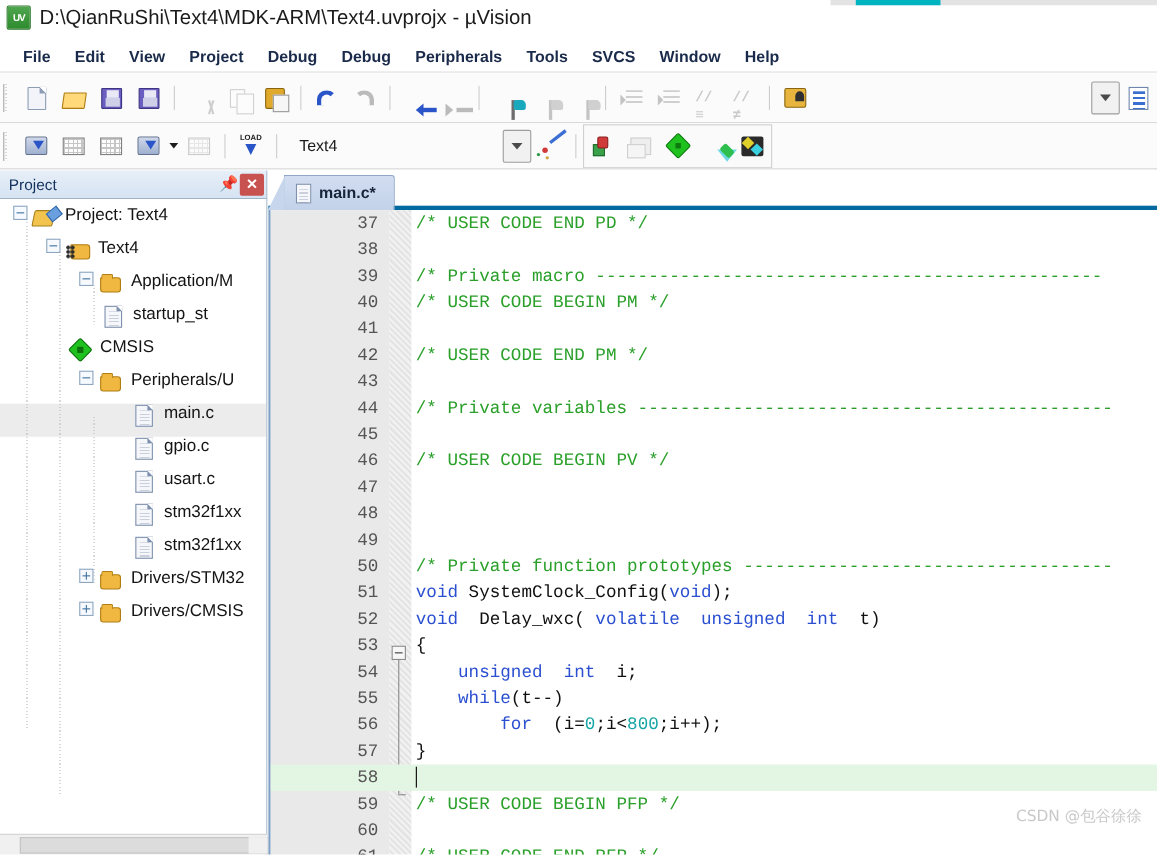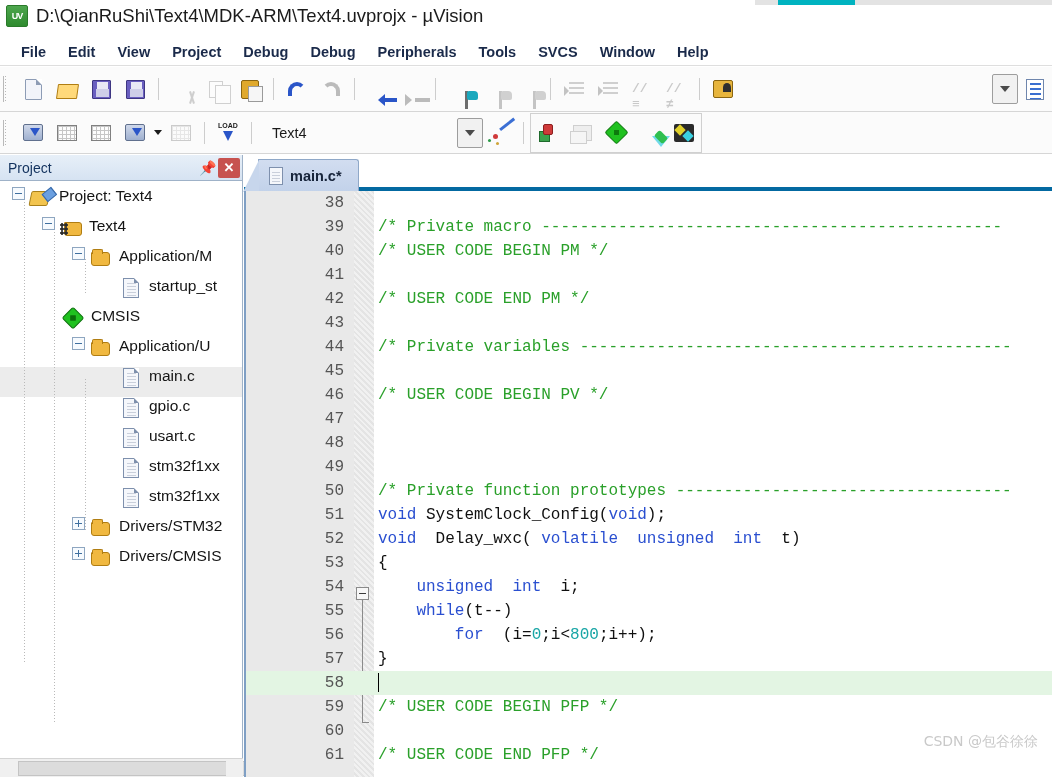--- a/index.html
+++ b/index.html
@@ -493,38 +493,38 @@
           </span>
         <span>Text4</span>
       </div>
       <div class="tree-row" style="padding-left:72px">
         <span class="expander"></span>
         <span class="tree-icon">
             <i class="ti-folder"></i>
           </span>
         <span>Application/M</span>
       </div>
-      <div class="tree-row" style="padding-left:120px">
+      <div class="tree-row" style="padding-left:92px">
         <span class="tree-icon">
             <i class="ti-file"></i>
           </span>
         <span>startup_st</span>
       </div>
       <div class="tree-row" style="padding-left:62px">
         <span class="tree-icon">
             <i class="ti-cmsis"></i>
           </span>
         <span>CMSIS</span>
       </div>
       <div class="tree-row" style="padding-left:72px">
         <span class="expander"></span>
         <span class="tree-icon">
             <i class="ti-folder"></i>
           </span>
-        <span>Application/U</span>
+        <span>Peripherals/U</span>
       </div>
       <div class="tree-row selected" style="padding-left:120px">
         <span class="tree-icon">
             <i class="ti-file"></i>
           </span>
         <span>main.c</span>
       </div>
       <div class="tree-row" style="padding-left:120px">
         <span class="tree-icon">
             <i class="ti-file"></i>
@@ -579,20 +579,21 @@
       </div>
     </div>
     <div class="code-pane">
       <div class="gutter"></div>
       <div class="fold-col"></div>
       <div class="fold-line" style="top:401px;height:130px;"></div>
       <div class="fold-end" style="top:531px;"></div>
       <div class="fold-mark" style="top:396px;"></div>
 
       <div class="code-lines">
+        <div class="line"><span class="lnum">37</span><span class="ltext cmt">/* USER CODE END PD */</span></div>
         <div class="line"><span class="lnum">38</span><span class="ltext"></span></div>
         <div class="line"><span class="lnum">39</span><span class="ltext cmt">/* Private macro ------------------------------------------------</span></div>
         <div class="line"><span class="lnum">40</span><span class="ltext cmt">/* USER CODE BEGIN PM */</span></div>
         <div class="line"><span class="lnum">41</span><span class="ltext"></span></div>
         <div class="line"><span class="lnum">42</span><span class="ltext cmt">/* USER CODE END PM */</span></div>
         <div class="line"><span class="lnum">43</span><span class="ltext"></span></div>
         <div class="line"><span class="lnum">44</span><span class="ltext cmt">/* Private variables ---------------------------------------------</span></div>
         <div class="line"><span class="lnum">45</span><span class="ltext"></span></div>
         <div class="line"><span class="lnum">46</span><span class="ltext cmt">/* USER CODE BEGIN PV */</span></div>
         <div class="line"><span class="lnum">47</span><span class="ltext"></span></div>

